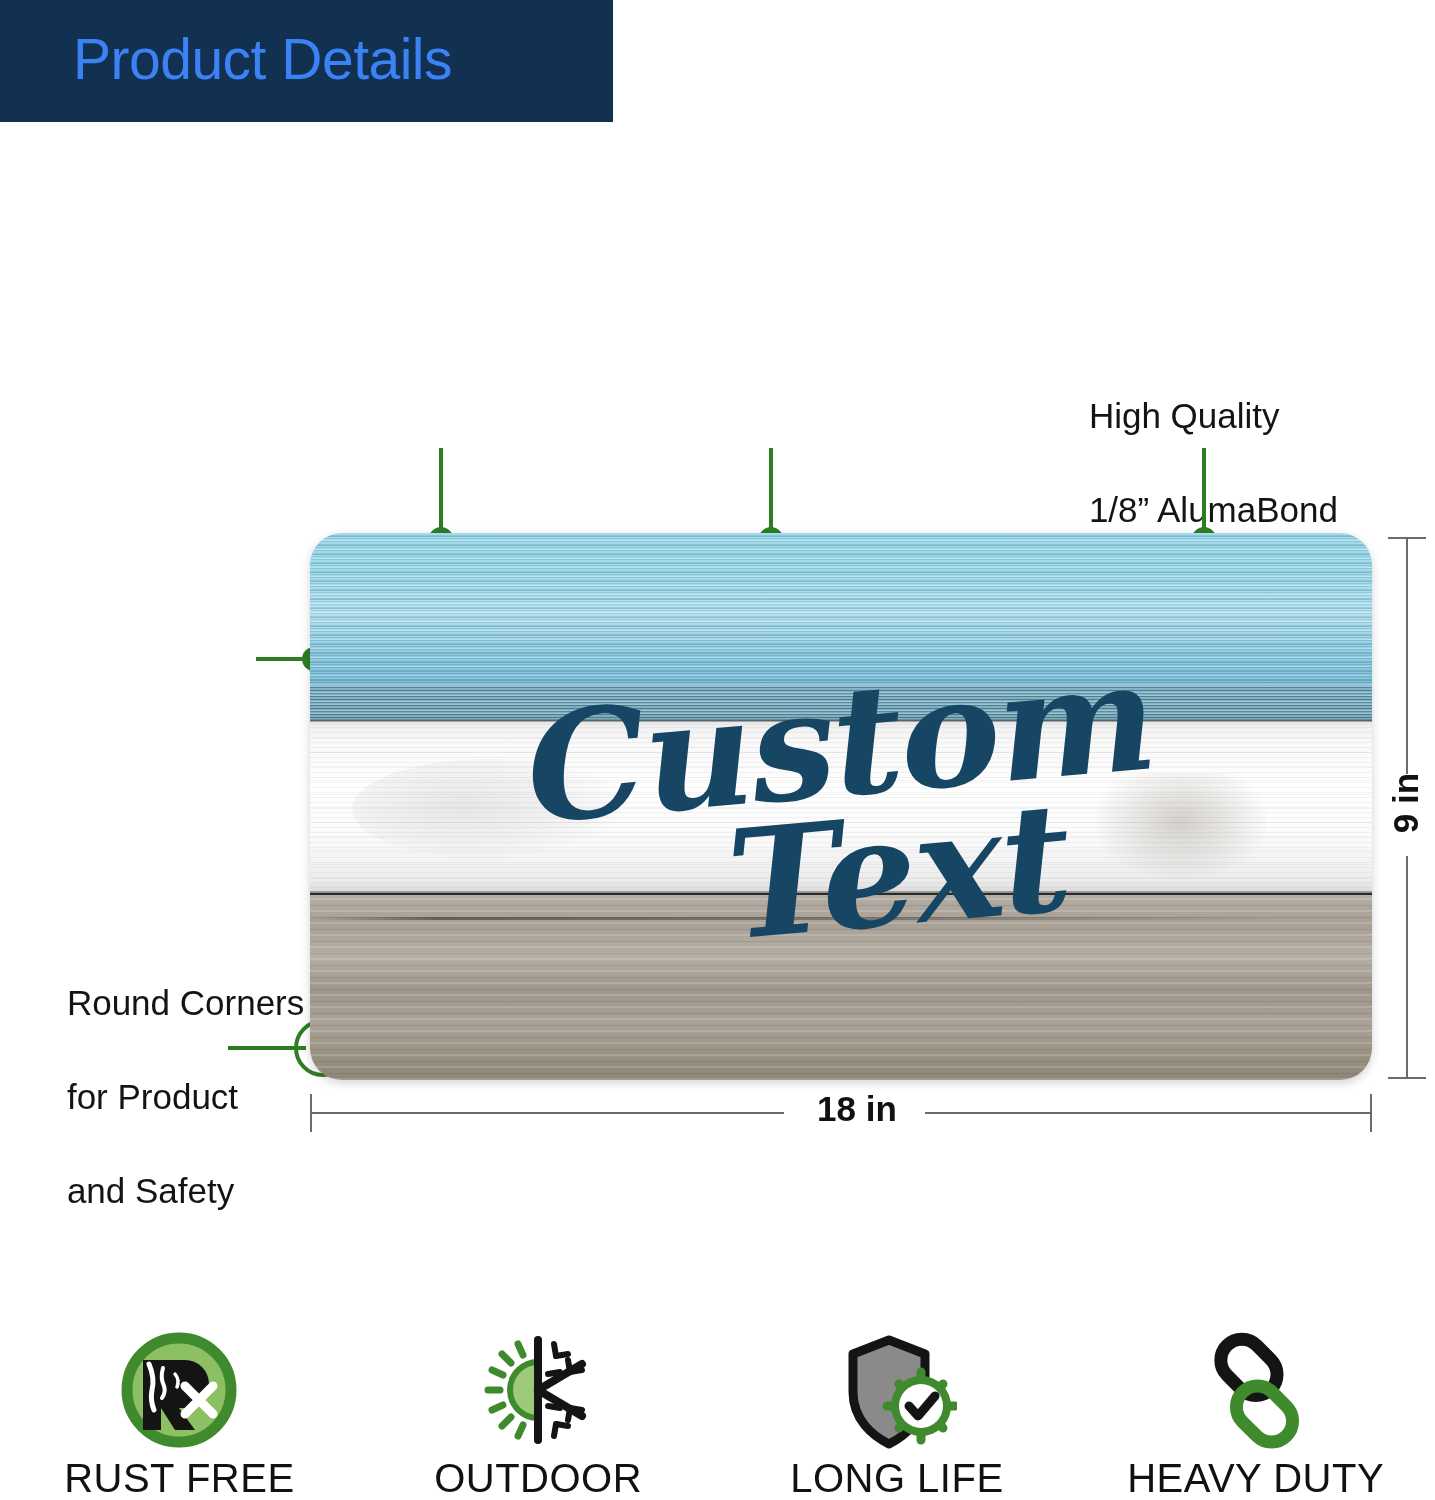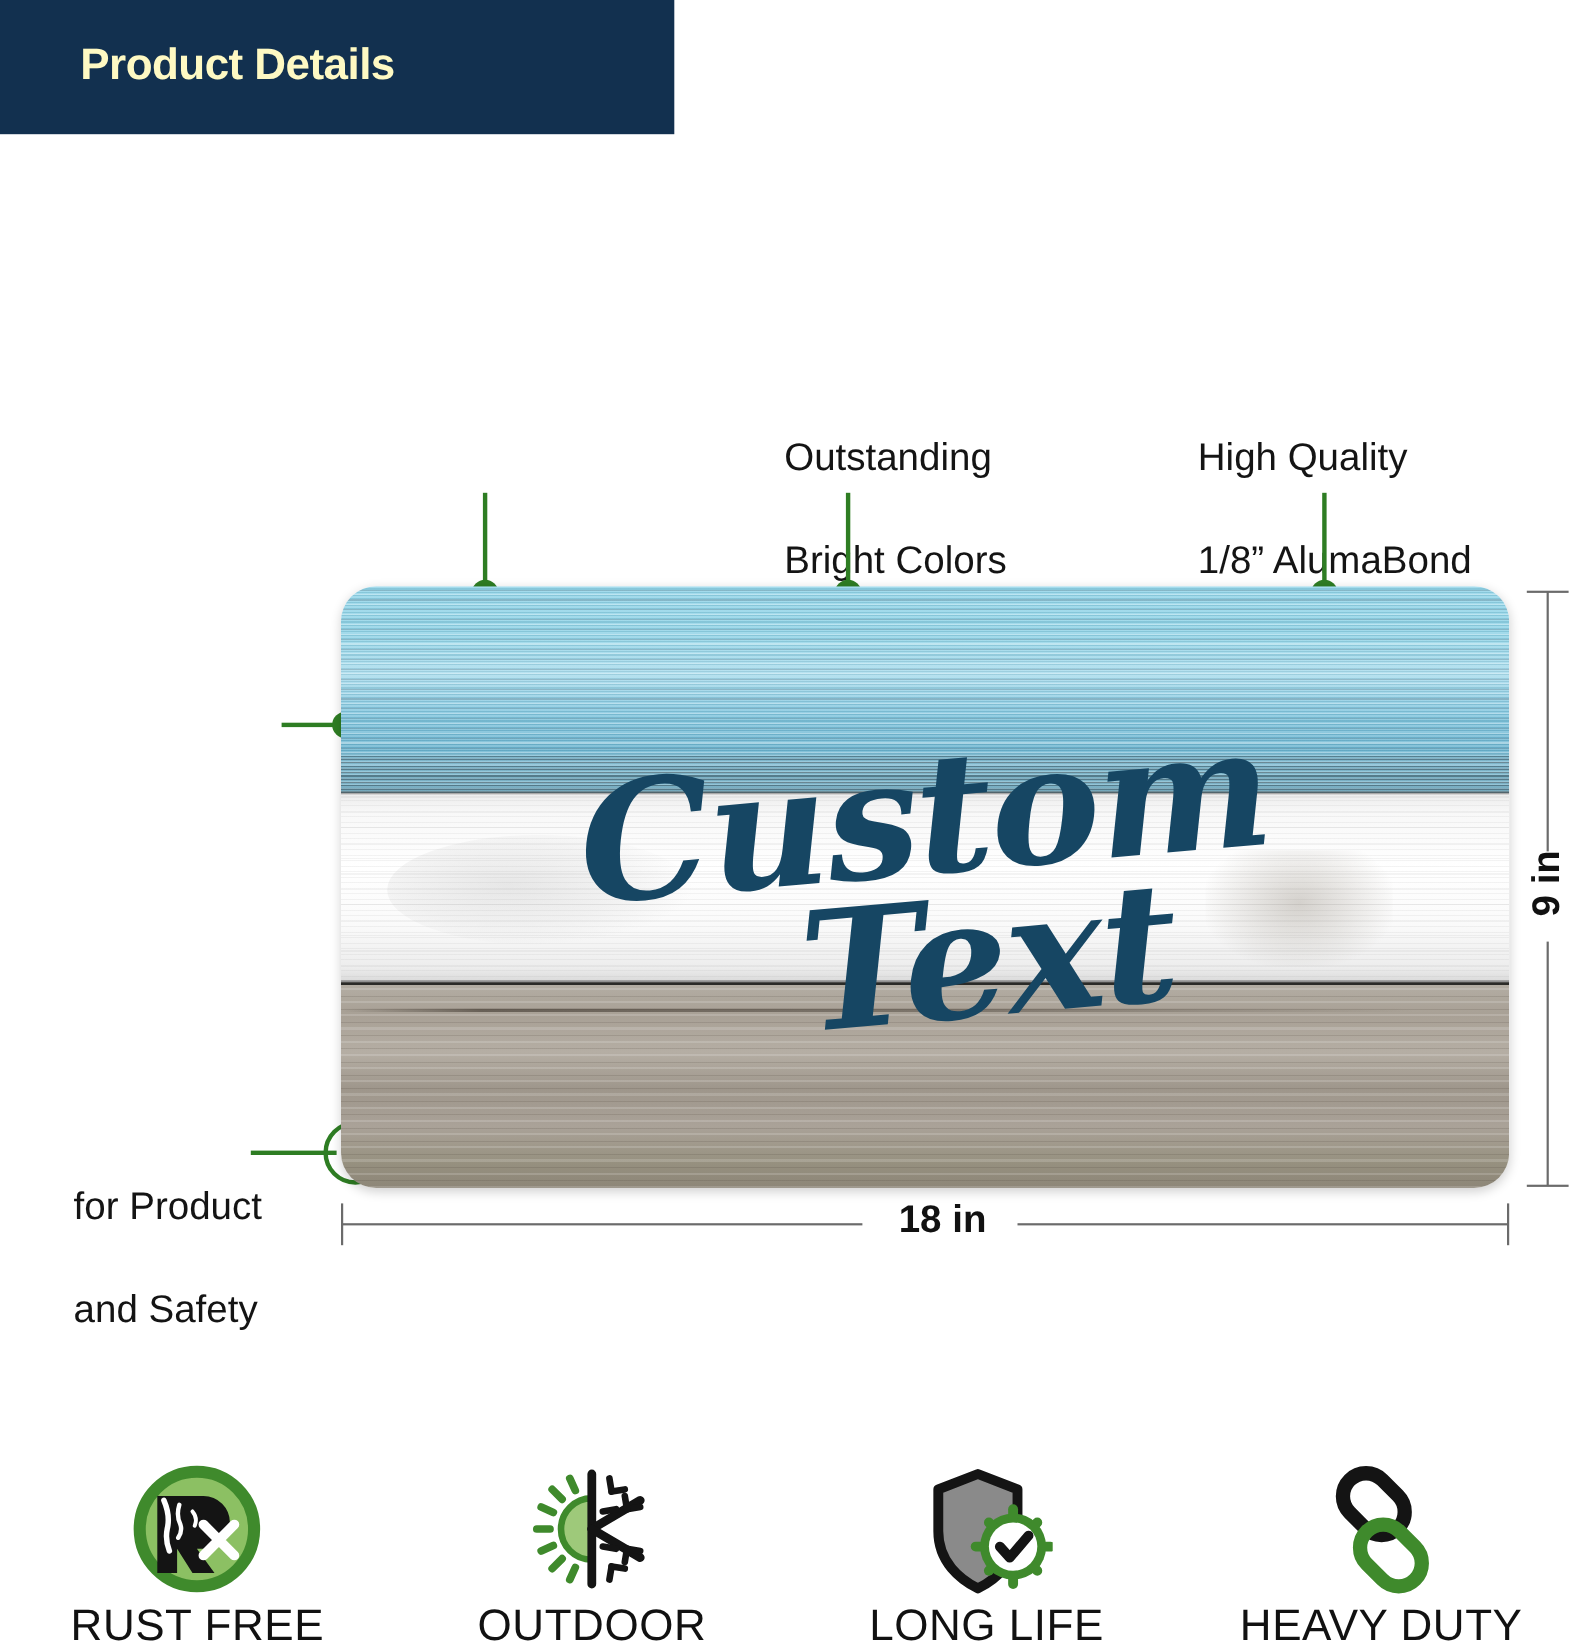--- a/index.html
+++ b/index.html
@@ -13,22 +13,22 @@
   }
   .page{position:relative;width:1435px;height:1500px;}
 
   
   .banner{
     position:absolute;left:0;top:0;width:613px;height:122px;
     background:#12304f;
   }
   .banner-title{
     position:absolute;left:73px;top:22px;
-    color:#fef9c3;
-    font-size:40px;font-weight:700;letter-spacing:-0.5px;
+    color:#3b82f6;
+    font-size:57px;font-weight:400;letter-spacing:-0.5px;
     line-height:74px;
     white-space:nowrap;
   }
 
   
   .callout{
     position:absolute;
     color:#141414;
     font-size:35px;
     line-height:47px;
@@ -196,30 +196,26 @@
 </style>
 </head>
 <body>
 
 <div class="page">
 
   <div class="banner">
     <div class="banner-title">Product Details</div>
   </div>
 
-  <div class="callout" id="callout-colors">
-    <span>Outstanding</span><br>
-    <span>Bright Colors</span>
-  </div>
   <div class="callout" id="callout-alumabond">
     <span>High Quality</span><br>
     <span>1/8” AlumaBond</span>
   </div>
   <div class="callout" id="callout-corners">
-    <br>
+    <span>Round Corners</span><br>
     <span>for Product</span><br>
     <span>and Safety</span>
   </div>
 
   <div class="leader-v" id="leader-crisp"></div>
   <div class="dot" id="dot-crisp"></div>
 
   <div class="leader-v" id="leader-colors"></div>
   <div class="dot" id="dot-colors"></div>
 

